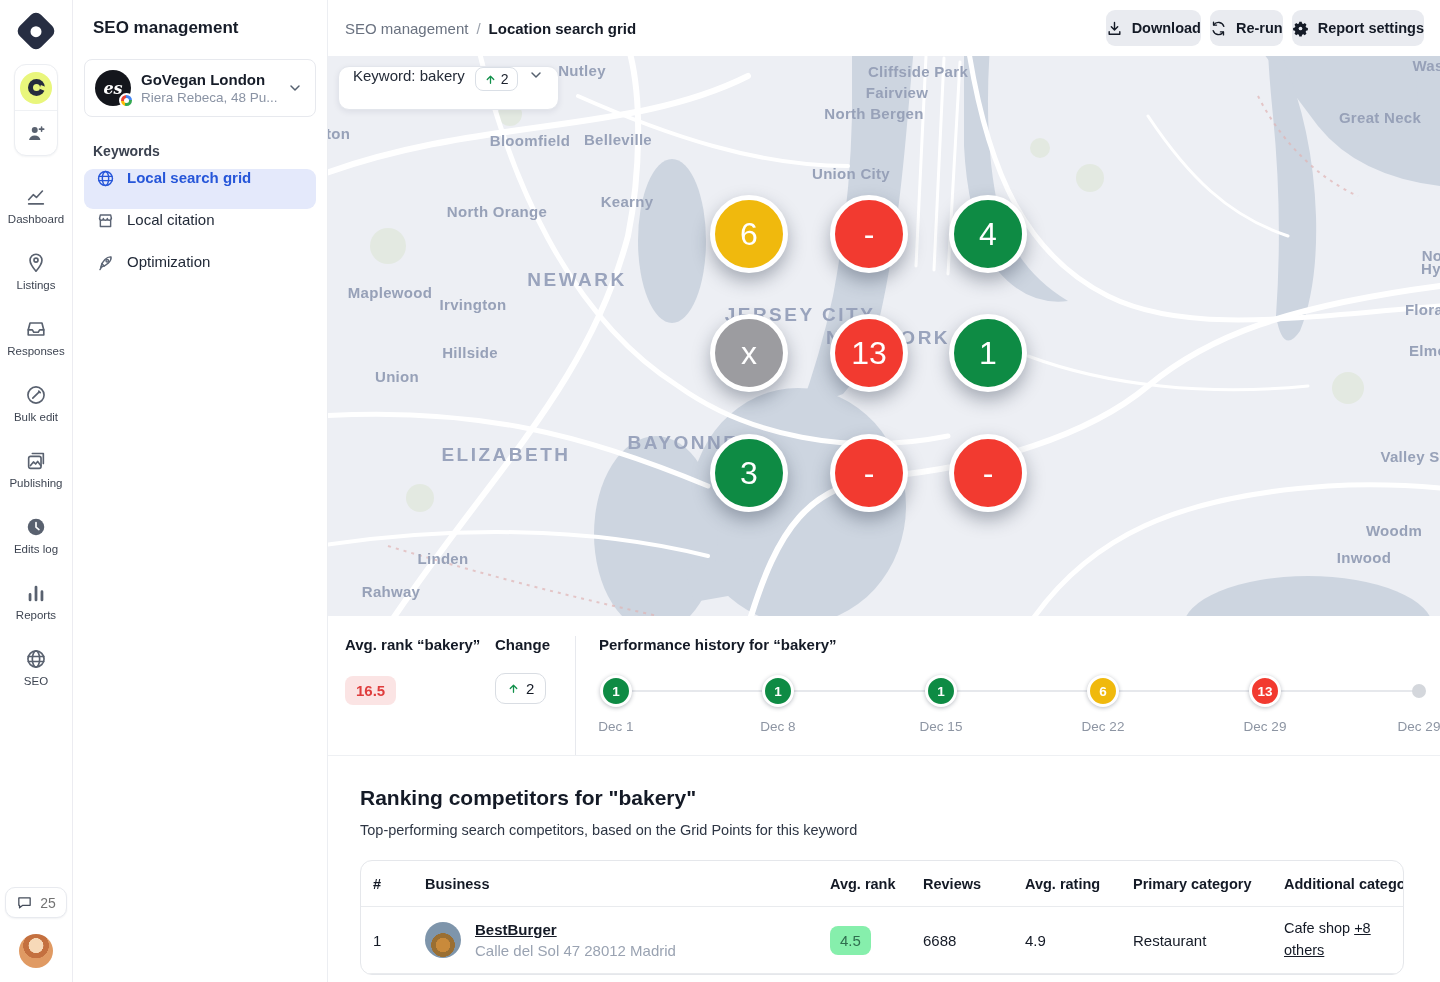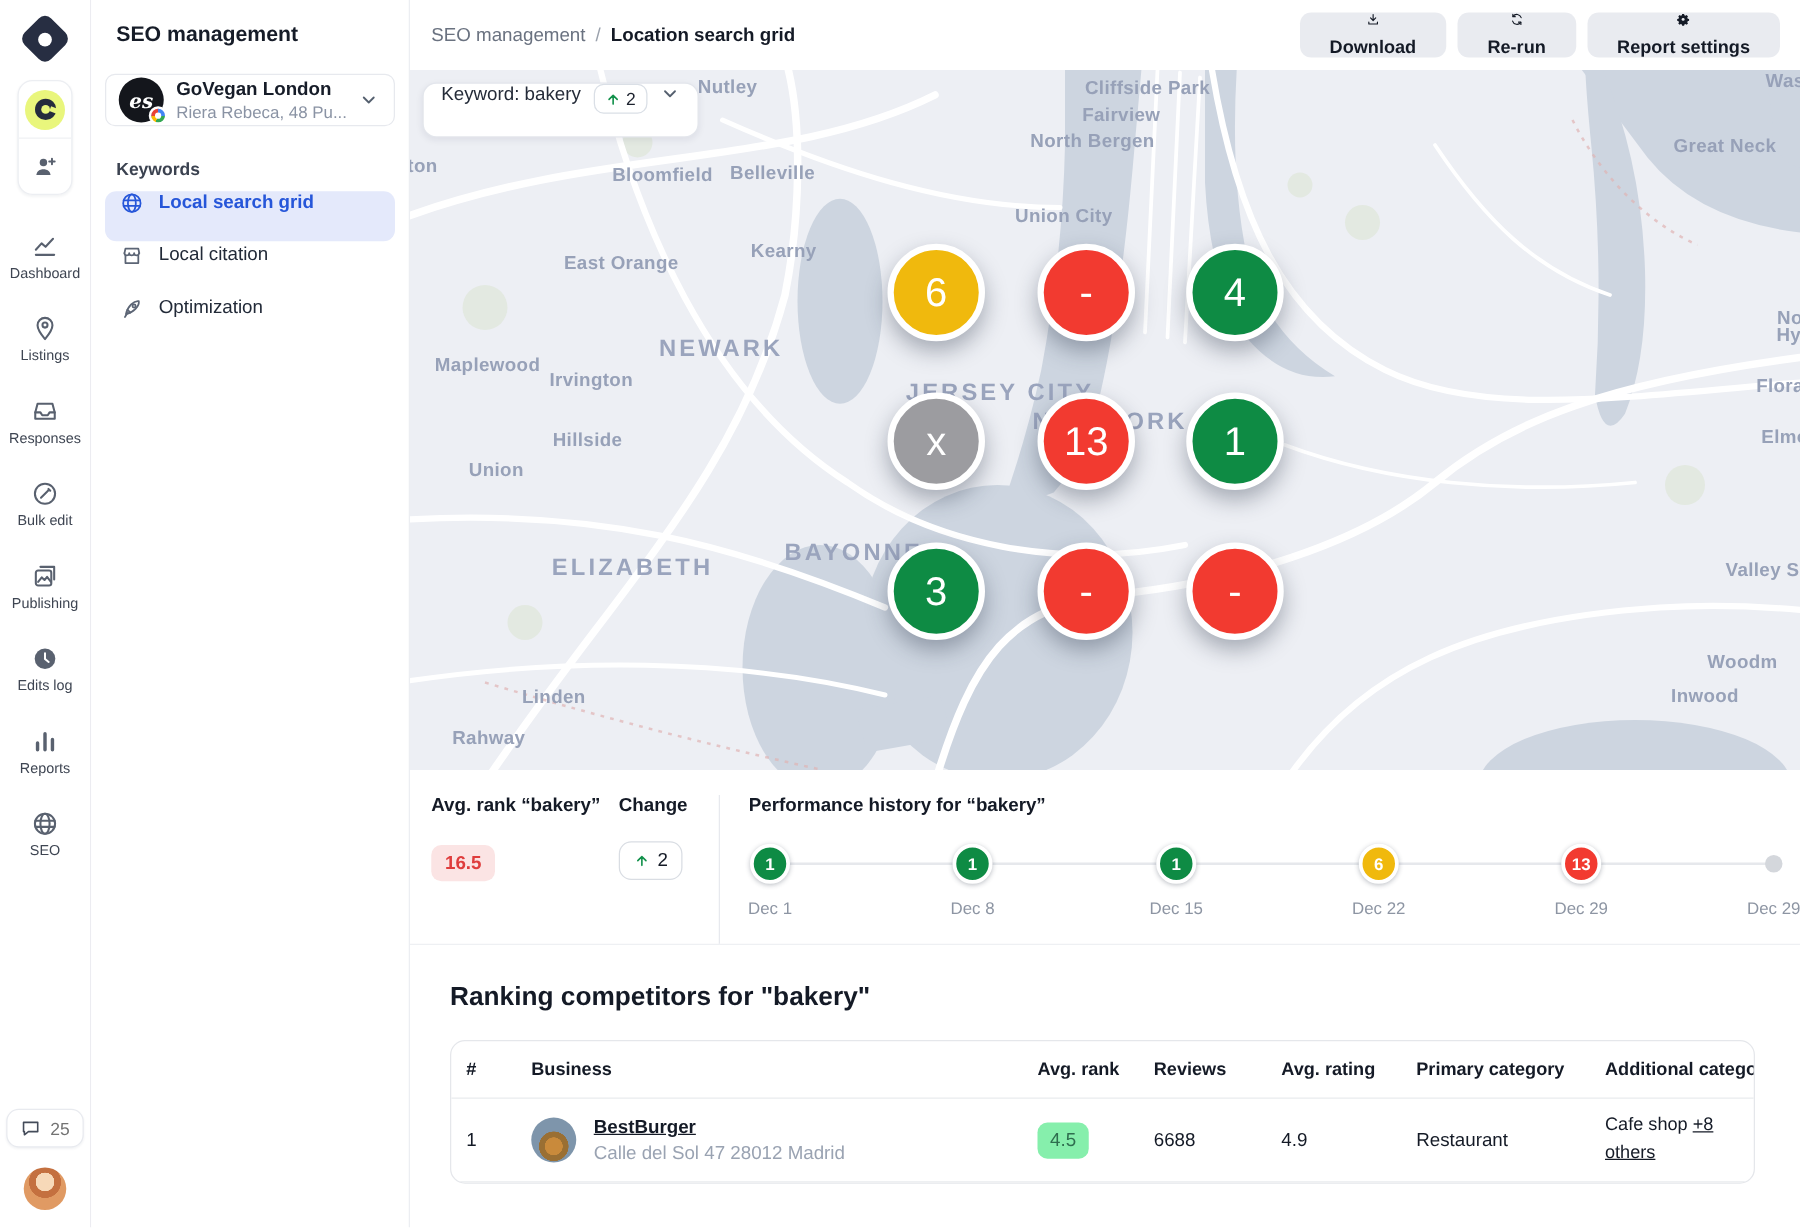--- a/index.html
+++ b/index.html
@@ -30,21 +30,21 @@
   .chat-pill { display:flex; align-items:center; gap:7px; border:1px solid #e8eaef; border-radius:10px;
     padding:6px 10px; box-shadow:0 1px 2px rgba(20,30,60,.06); background:#fff; }
   .chat-pill svg { width:17px; height:17px; stroke:#444c5a; fill:none; stroke-width:1.8; }
   .chat-pill .cnt { font-size:14px; color:#737373; }
   .profile { width:34px; height:34px; border-radius:50%;
     background:radial-gradient(circle at 50% 34%, #f7d9b8 0 26%, #c4703f 27% 45%, #e09a63 46% 100%); }
 
   
   .sidebar { width:255px; flex:0 0 255px; background:#fff; border-right:1px solid #eceef2; padding:18px 11px 0; }
   .sb-title { font-size:17px; font-weight:bold; color:#161c28; padding-left:9px; }
-  .biz-card { margin-top:21px; border:1px solid #e7e9ee; border-radius:8px; height:42px;
+  .biz-card { margin-top:21px; border:1px solid #e7e9ee; border-radius:8px; height:58px;
     display:flex; align-items:center; padding:0 12px 0 10px; gap:10px; cursor:pointer; background:#fff; }
   .biz-logo { position:relative; width:36px; height:36px; flex:0 0 36px; }
   .biz-logo .disk { width:36px; height:36px; border-radius:50%; background:#14161c; color:#fff;
     display:flex; align-items:center; justify-content:center; font-size:16px; font-style:italic; font-weight:bold;
     font-family:"DejaVu Serif",serif; }
   .g-badge { position:absolute; right:-3px; bottom:-2px; width:15px; height:15px; border-radius:50%;
     background:conic-gradient(#4285f4 0 90deg,#34a853 90deg 200deg,#fbbc05 200deg 270deg,#ea4335 270deg 360deg);
     border:2px solid #fff; }
   .g-badge::after { content:''; position:absolute; inset:3px; background:#fff; border-radius:50%; }
   .biz-meta { flex:1; min-width:0; }
@@ -59,23 +59,23 @@
   .sb-item.active svg { stroke:#2656d9; }
 
   
   .main { flex:1; display:flex; flex-direction:column; min-width:0; }
   .topbar { height:56px; display:flex; align-items:center; padding:0 16px 0 17px; background:#fff; }
   .crumb { font-size:15px; display:flex; gap:8px; align-items:center; }
   .crumb .parent { color:#6a7280; cursor:pointer; }
   .crumb .sep { color:#9aa1ac; }
   .crumb .current { color:#141a26; font-weight:bold; }
   .tb-actions { margin-left:auto; display:flex; gap:9px; }
-  .tb-btn { height:36px; display:flex; align-items:center; gap:9px; padding:0 24px; border:none;
+  .tb-btn { height:36px; display:flex; align-items:center; gap:9px; padding:0 0; border:none;
     background:#e9ebf0; border-radius:9px; font-size:14.5px; font-weight:bold; color:#141a26; cursor:pointer;
-    font-family:inherit;flex-direction:column; }
+    font-family:inherit; }
   .tb-btn svg { width:17px; height:17px; stroke:#141a26; fill:none; stroke-width:2; stroke-linecap:round; stroke-linejoin:round; }
   .tb-btn svg .fillpart { fill:#141a26; stroke:none; }
 
   
   .map { position:relative; height:560px; background:#edeff4; overflow:hidden; }
   .map svg.base { position:absolute; inset:0; }
   .map-label { position:absolute; transform:translate(-50%,-50%); white-space:nowrap; pointer-events:none;
     font-weight:bold; }
   .map-label.sm { font-size:15px; color:#97a1b8; letter-spacing:.3px; }
   .map-label.lg { font-size:19px; color:#9aa4bd; letter-spacing:2.5px; }
@@ -351,21 +351,21 @@
           <span class="map-label sm" style="left: 590px; top: 15px;">Cliffside Park</span>
           <span class="map-label sm" style="left: 569px; top: 36px;">Fairview</span>
           <span class="map-label sm" style="left: 546px; top: 57px;">North Bergen</span>
           <span class="map-label sm" style="left: 523px; top: 117px;">Union City</span>
           <span class="map-label sm" style="left: 1052px; top: 61px;">Great Neck</span>
           <span class="map-label sm" style="left: 1100px; top: 9px;">Was</span>
           <span class="map-label sm" style="left: 10px; top: 77px;">ton</span>
           <span class="map-label sm" style="left: 202px; top: 84px;">Bloomfield</span>
           <span class="map-label sm" style="left: 290px; top: 83px;">Belleville</span>
           <span class="map-label sm" style="left: 299px; top: 145px;">Kearny</span>
-          <span class="map-label sm" style="left: 169px; top: 155px;">East Orange</span>
+          <span class="map-label sm" style="left: 169px; top: 155px;">North Orange</span>
           <span class="map-label lg" style="left: 249px; top: 224px;">NEWARK</span>
           <span class="map-label sm" style="left: 62px; top: 236px;">Maplewood</span>
           <span class="map-label sm" style="left: 145px; top: 248px;">Irvington</span>
           <span class="map-label lg" style="left: 472px; top: 259px;">JERSEY CITY</span>
           <span class="map-label lg" style="left: 560px; top: 282px;">NEW YORK</span>
           <span class="map-label sm" style="left: 142px; top: 296px;">Hillside</span>
           <span class="map-label sm" style="left: 69px; top: 320px;">Union</span>
           <span class="map-label sm" style="left: 1104px; top: 199px;">No</span>
           <span class="map-label sm" style="left: 1103px; top: 212px;">Hy</span>
           <span class="map-label sm" style="left: 1096px; top: 253px;">Flora</span>
@@ -432,20 +432,21 @@
             <div class="h-pt" style="left: 666px; background: rgb(242, 58, 48);">13</div>
             <div class="h-date" style="left: 666px;">Dec 29</div>
             <div class="h-pt dot" style="left: 820px; transform: translateX(-50%); background: rgb(212, 215, 220);"></div>
             <div class="h-date" style="left: 820px;">Dec 29</div>
           </div>
       </div>
     </div>
 
     <div class="competitors">
       <div class="comp-title">Ranking competitors for "bakery"</div>
+      <div class="comp-sub">Top-performing search competitors, based on the Grid Points for this keyword</div>
       <div class="table-card">
         <div class="t-row t-head" id="t-head">
             <div class="t-cell">#</div>
             <div class="t-cell">Business</div>
             <div class="t-cell">Avg. rank</div>
             <div class="t-cell">Reviews</div>
             <div class="t-cell">Avg. rating</div>
             <div class="t-cell">Primary category</div>
             <div class="t-cell">Additional categor</div>
           </div>

